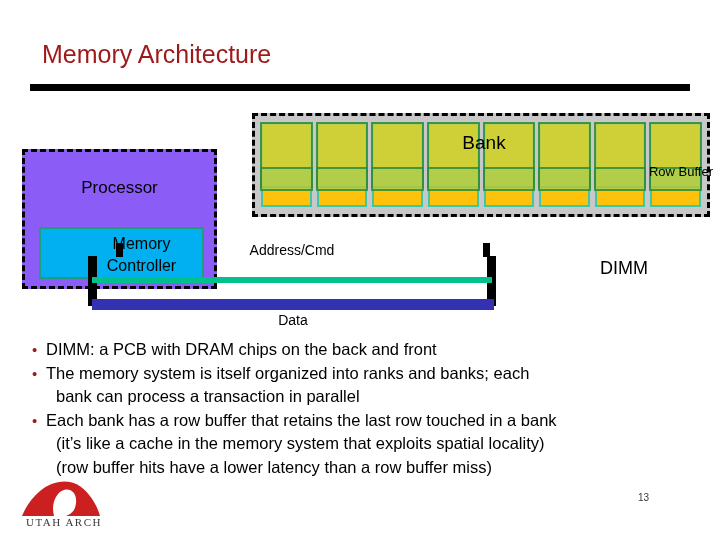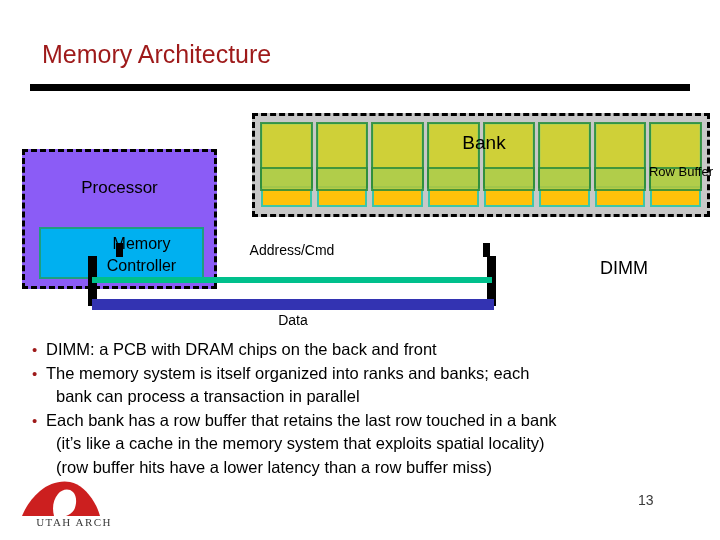--- a/index.html
+++ b/index.html
@@ -268,33 +268,33 @@
     top: 478px;
     width: 96px;
     height: 56px;
   }
   .logo svg { display: block; }
   .logo-text {
     position: absolute;
     left: 0;
     top: 38px;
     width: 96px;
-    text-align: right;
+    text-align: center;
     font-size: 11px;
     letter-spacing: 1.5px;
     color: #3a3a3a;
     font-family: "Liberation Serif", serif;
   }
 
   
   .page-num {
     position: absolute;
     left: 638px;
     top: 492px;
-    font-size: 14px;
+    font-size: 10px;
     color: #3a3a3a;
   }
 </style>
 </head>
 <body>
 
 <div class="slide">
 
   <div class="title">Memory Architecture</div>
   <div class="title-rule"></div>

